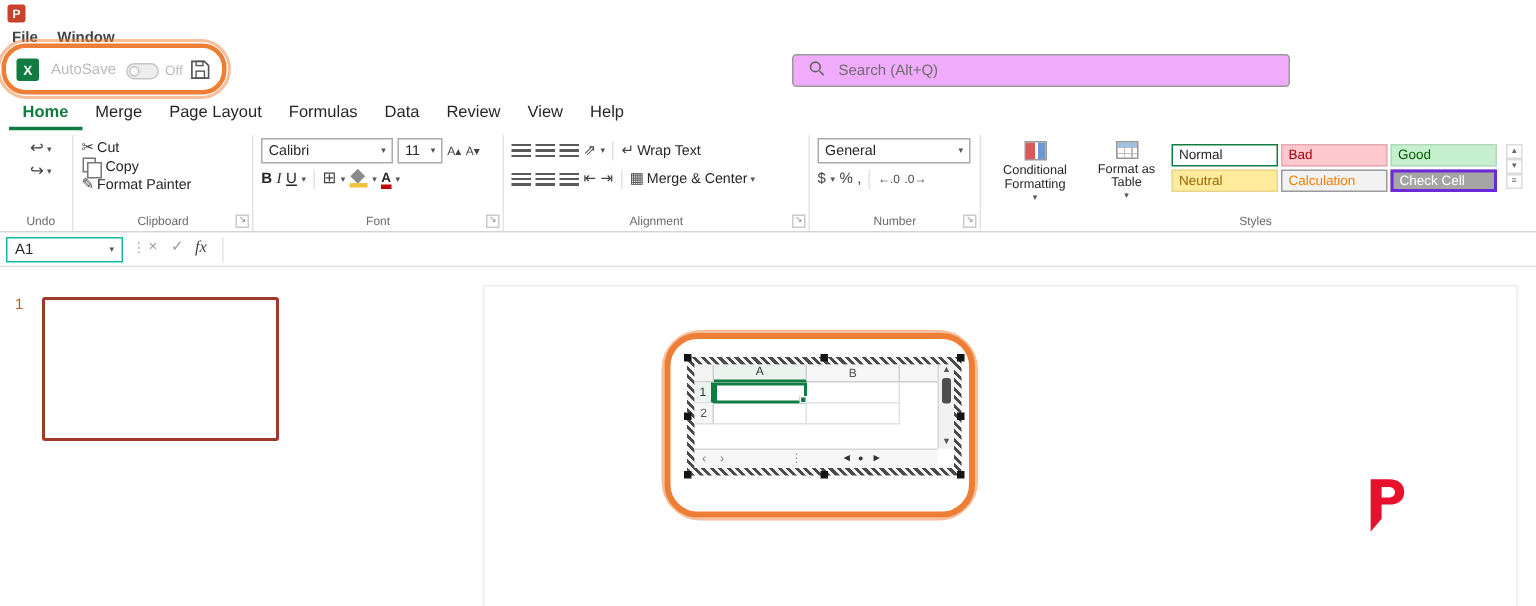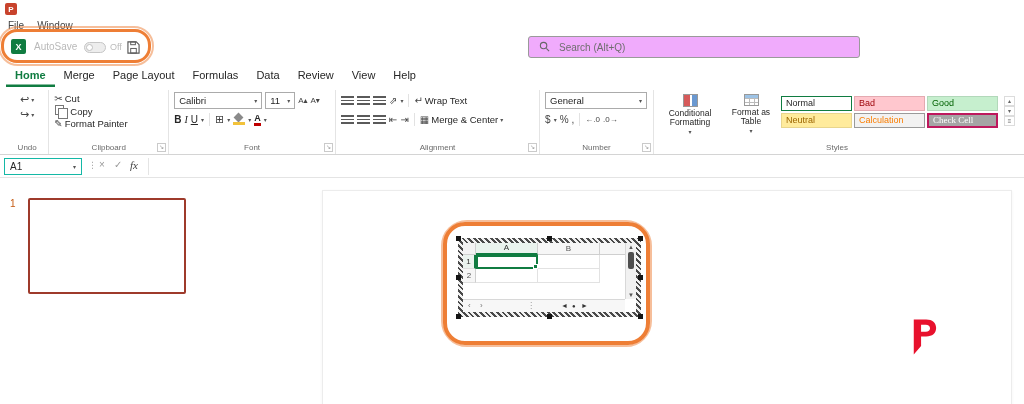--- a/index.html
+++ b/index.html
@@ -7,21 +7,21 @@
        font-family:"Liberation Sans","DejaVu Sans",sans-serif;color:#262626;}
   .app *{box-sizing:border-box;}
 
   
   .ppt-icon{position:absolute;left:5px;top:3px;width:12px;height:12px;background:#c8432c;border-radius:2px;
             color:#fff;font-size:8px;font-weight:700;display:flex;align-items:center;justify-content:center;}
   .apptitle{position:absolute;left:22px;top:0;line-height:18px;font-size:10px;color:#333;}
 
   
   .menubar{position:absolute;left:0;top:18px;height:14px;display:flex;gap:13px;padding-left:8px;
-           font-size:10px;color:#444;align-items:center;}
+           font-size:10px;color:#444;align-items:center;font-weight:bold;}
   .menubar span{cursor:pointer;}
 
   
   .xl-icon{position:absolute;left:11px;top:39px;width:15px;height:15px;background:#107c41;border-radius:2px;
            color:#fff;font-size:9px;font-weight:700;display:flex;align-items:center;justify-content:center;}
   .autosave-label{position:absolute;left:34px;top:41px;font-size:10px;color:#b9b9b9;}
   .toggle{position:absolute;left:84px;top:42px;width:22px;height:11px;border:1px solid #c6c6c6;border-radius:6px;background:#ededed;cursor:pointer;}
   .knob{position:absolute;left:1px;top:1px;width:7px;height:7px;border:1px solid #c0c0c0;border-radius:50%;background:#fff;}
   .autosave-state{position:absolute;left:110px;top:42px;font-size:9px;color:#bcbcbc;}
   .save-icon{position:absolute;left:127px;top:40px;cursor:pointer;}
@@ -81,21 +81,21 @@
   .bigv{display:flex;flex-direction:column;align-items:center;width:62px;font-size:8.5px;line-height:9px;
         text-align:center;gap:2px;cursor:pointer;padding-top:3px;}
   .gallery{display:grid;grid-template-columns:repeat(3,71px);grid-auto-rows:15px;gap:2px;margin-top:5px;}
   .chip{width:71px;height:15px;font-size:9px;line-height:13px;padding-left:4px;border:1px solid #d8d8d8;
         overflow:hidden;white-space:nowrap;cursor:pointer;background:#fff;}
   .cs0{border:1.5px solid #107c41;}
   .cs1{background:#ffc7ce;color:#9c0006;border-color:#e4aab1;}
   .cs2{background:#c6efce;color:#006100;border-color:#b2d8ba;}
   .cs3{background:#ffeb9c;color:#9c6500;border-color:#e8d58d;}
   .cs4{background:#f2f2f2;color:#fa7d00;border-color:#9a9a9a;}
-  .cs5{background:#a5a5a5;color:#fff;border:2px solid #be185d;line-height:11px;font-family:Liberation Serif, serif;}
+  .cs5{background:#a5a5a5;color:#fff;border:2px solid #6d28d9;line-height:11px;}
   .gscroll{display:flex;flex-direction:column;margin-top:5px;margin-left:2px;}
   .gsc{width:11px;height:10px;border:1px solid #dcdcdc;font-size:6px;text-align:center;line-height:9px;color:#666;cursor:pointer;}
 
   
   .fbar{position:absolute;left:0;top:156px;width:100%;height:22px;background:#fff;border-bottom:1px solid #e4e4e4;}
   .namebox{position:absolute;left:4px;top:2px;width:78px;height:17px;border:1px solid #14b8a6;font-size:10px;
            display:flex;align-items:center;justify-content:space-between;padding:0 5px;cursor:pointer;}
   .fsep{position:absolute;left:88px;top:4px;font-size:9px;color:#aaa;}
   .fcancel{position:absolute;left:99px;top:3px;font-size:10px;color:#9a9a9a;cursor:pointer;}
   .fcheck{position:absolute;left:114px;top:3px;font-size:10px;color:#9a9a9a;cursor:pointer;}

